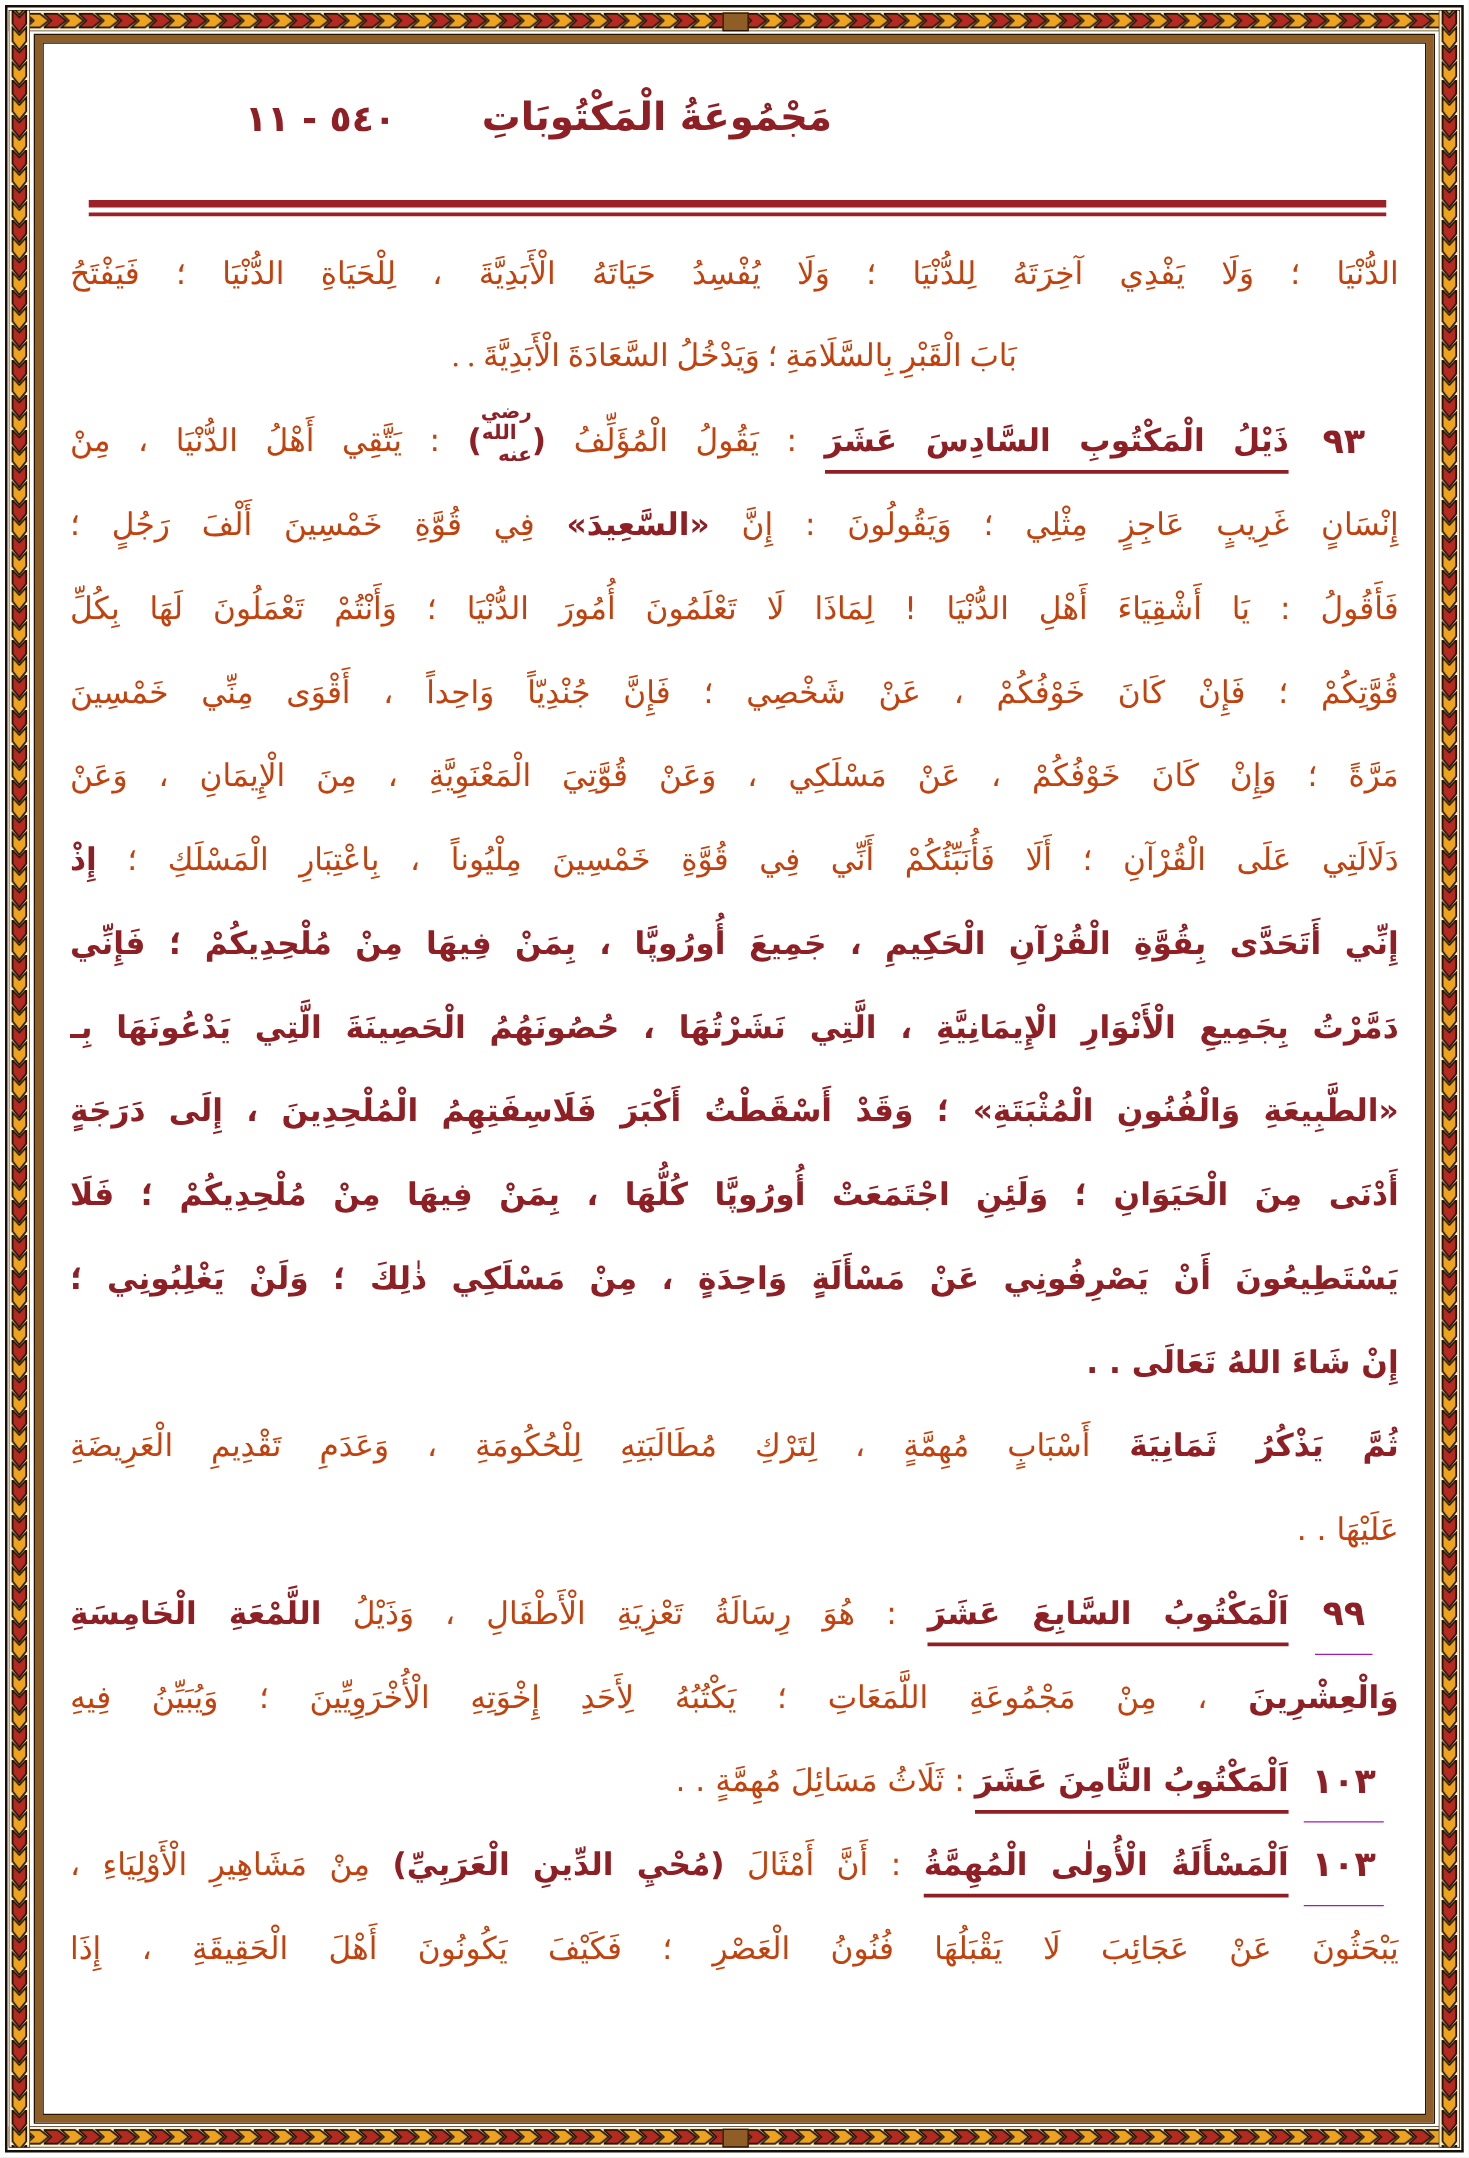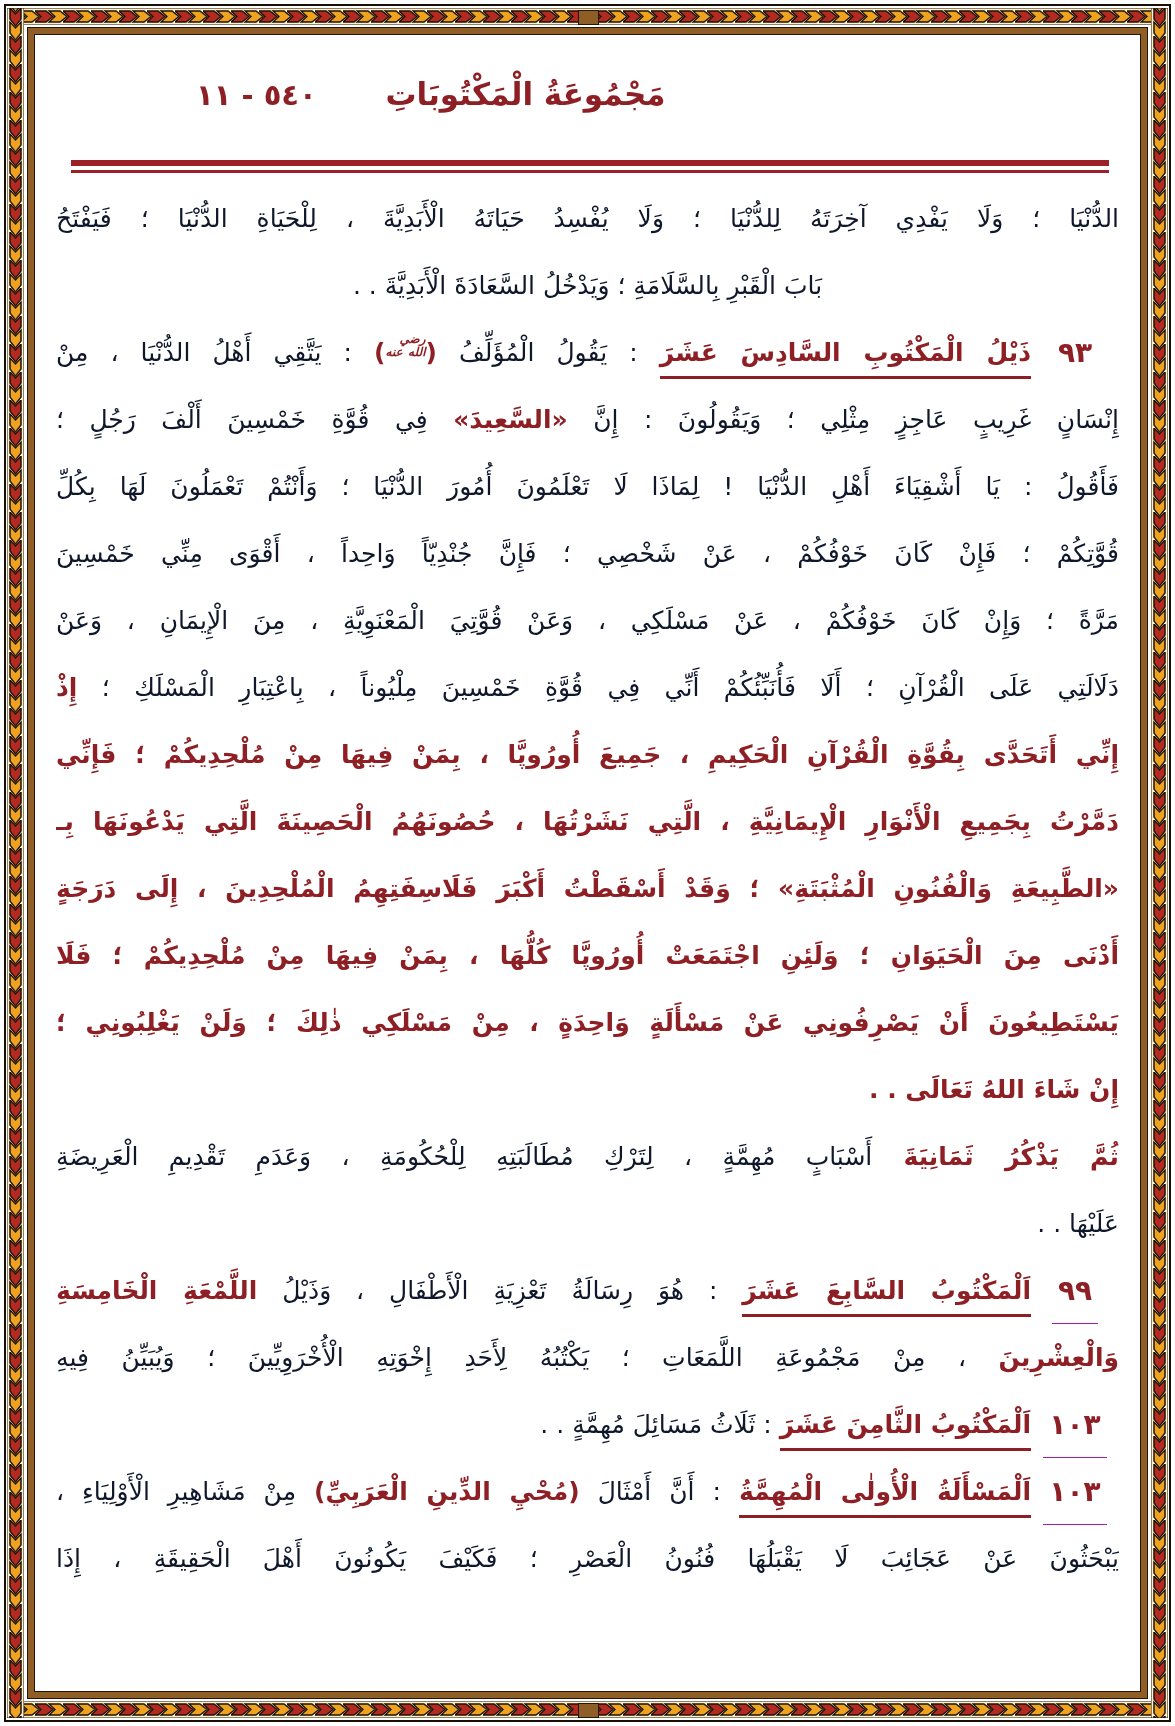--- a/index.html
+++ b/index.html
@@ -20,33 +20,33 @@
   .title{position:absolute;left:calc(50% - 62px);transform:translateX(-50%);top:2px;
          font-size:31px;font-weight:bold;color:#8e2025;white-space:nowrap;}
   .pagenum{position:absolute;left:160px;top:4px;font-size:29px;font-weight:bold;color:#8e2025;
          white-space:nowrap;direction:rtl;}
   .rule{margin:14px 30px 0 35px;}
   .rule .r1{height:6px;background:#9b2027;}
   .rule .r2{height:3px;background:#9b2027;margin-top:4px;}
   .bodytext{margin:12px 20px 0 20px;font-size:25px;color:#141414;}
   .line{height:67px;line-height:67px;overflow:hidden;}
   .j{text-align:justify;text-align-last:justify;}
-  .c{text-align-last:center;}
+  .c{text-align-last:center;font-family:Liberation Serif, serif;}
   .r{text-align:center;text-align-last:right;}
   .hrow{display:flex;align-items:stretch;}
   .mnum{width:88px;flex:0 0 88px;text-align:center;color:#8e2025;font-weight:bold;font-size:28px;}
   .mnum .u{display:inline-block;border-bottom:3px solid #a21caf;padding:0 6px 9px 6px;line-height:1.6;}
   .mnum .nu{display:inline-block;padding:0 6px;}
   .htext{flex:1;min-width:0;overflow:hidden;}
   .hd{color:#8e2025;font-weight:bold;border-bottom:3px solid #8e2025;padding-bottom:9px;}
   .rd{color:#8e2025;font-weight:bold;}
-  .bk{color:#0f172a;}
-  .seal{display:inline-block;width:40px;font-size:12px;line-height:1.1;color:#8e2025;
-        font-weight:bold;text-align:right;vertical-align:middle;transform:translateY(-8px);
-        white-space:normal;letter-spacing:0;font-style:italic;}
+  .bk{color:#c2410c;}
+  .seal{display:inline-block;width:40px;font-size:16px;line-height:1.1;color:#8e2025;
+        font-weight:bold;text-align:left;vertical-align:middle;transform:translateY(-8px);
+        white-space:normal;letter-spacing:0;}
 </style>
 </head>
 <body>
 
 <div class="page">
 
   <div class="frame-outer"></div>
 
   <svg class="strip" style="left:7px;top:8px" width="1161" height="17">
     <defs>

